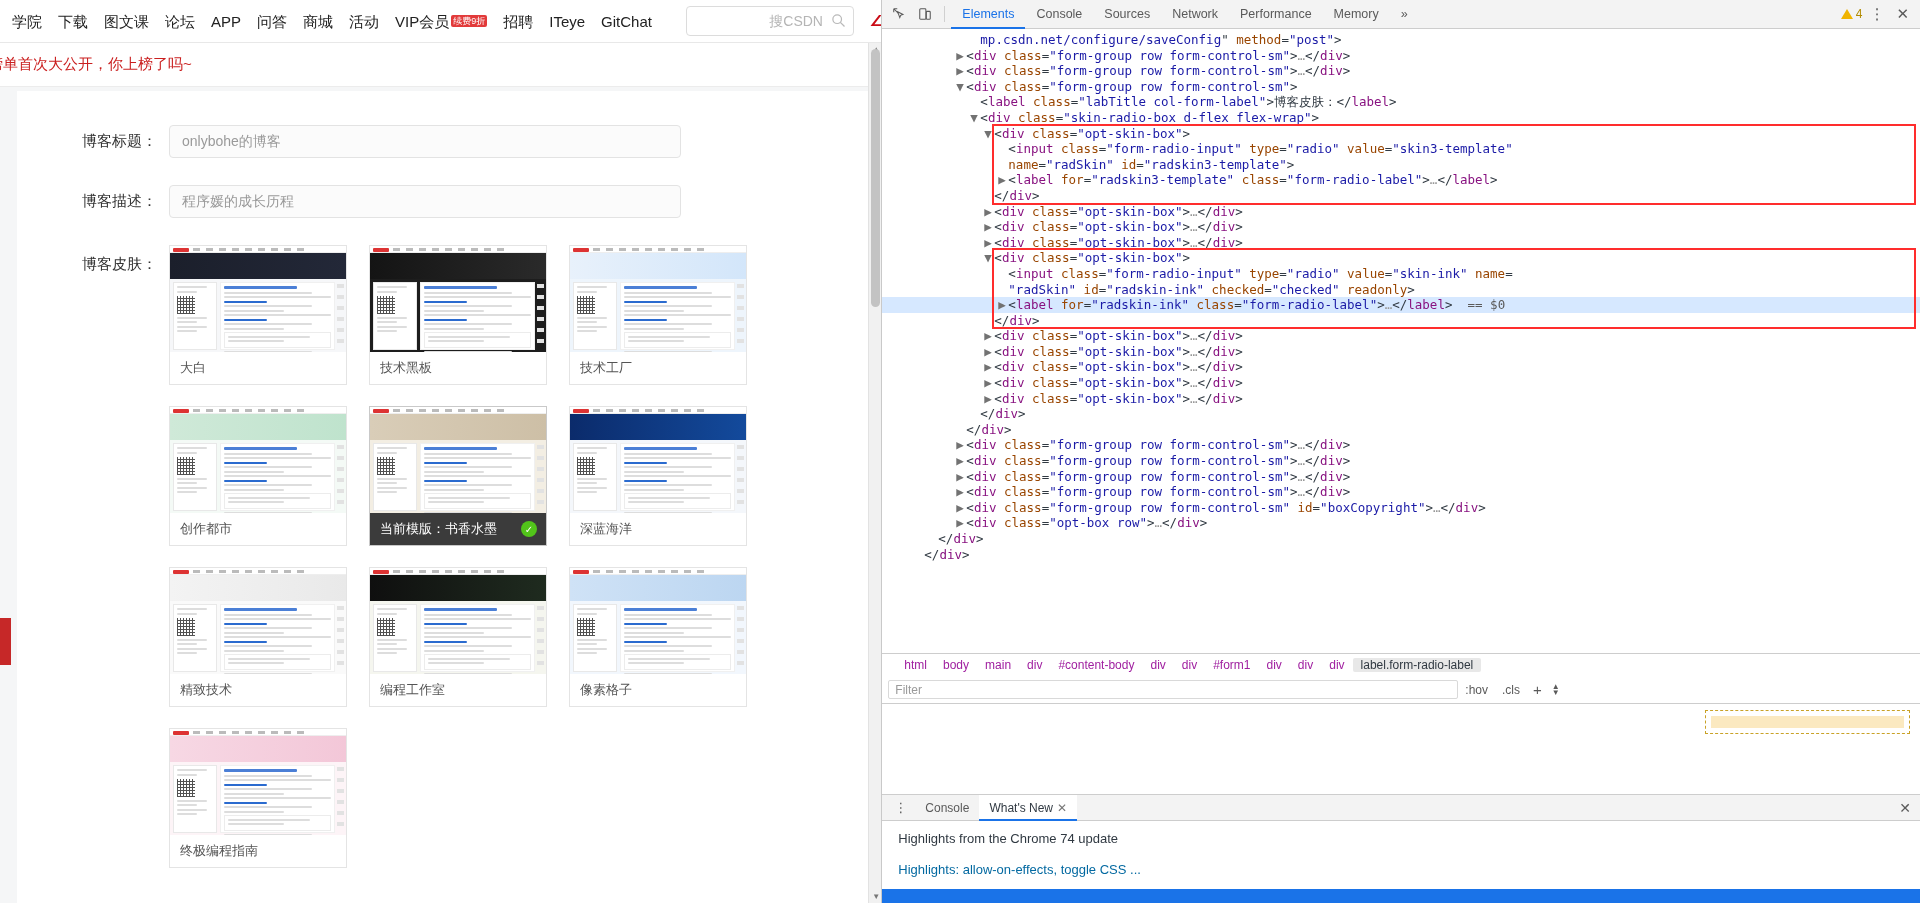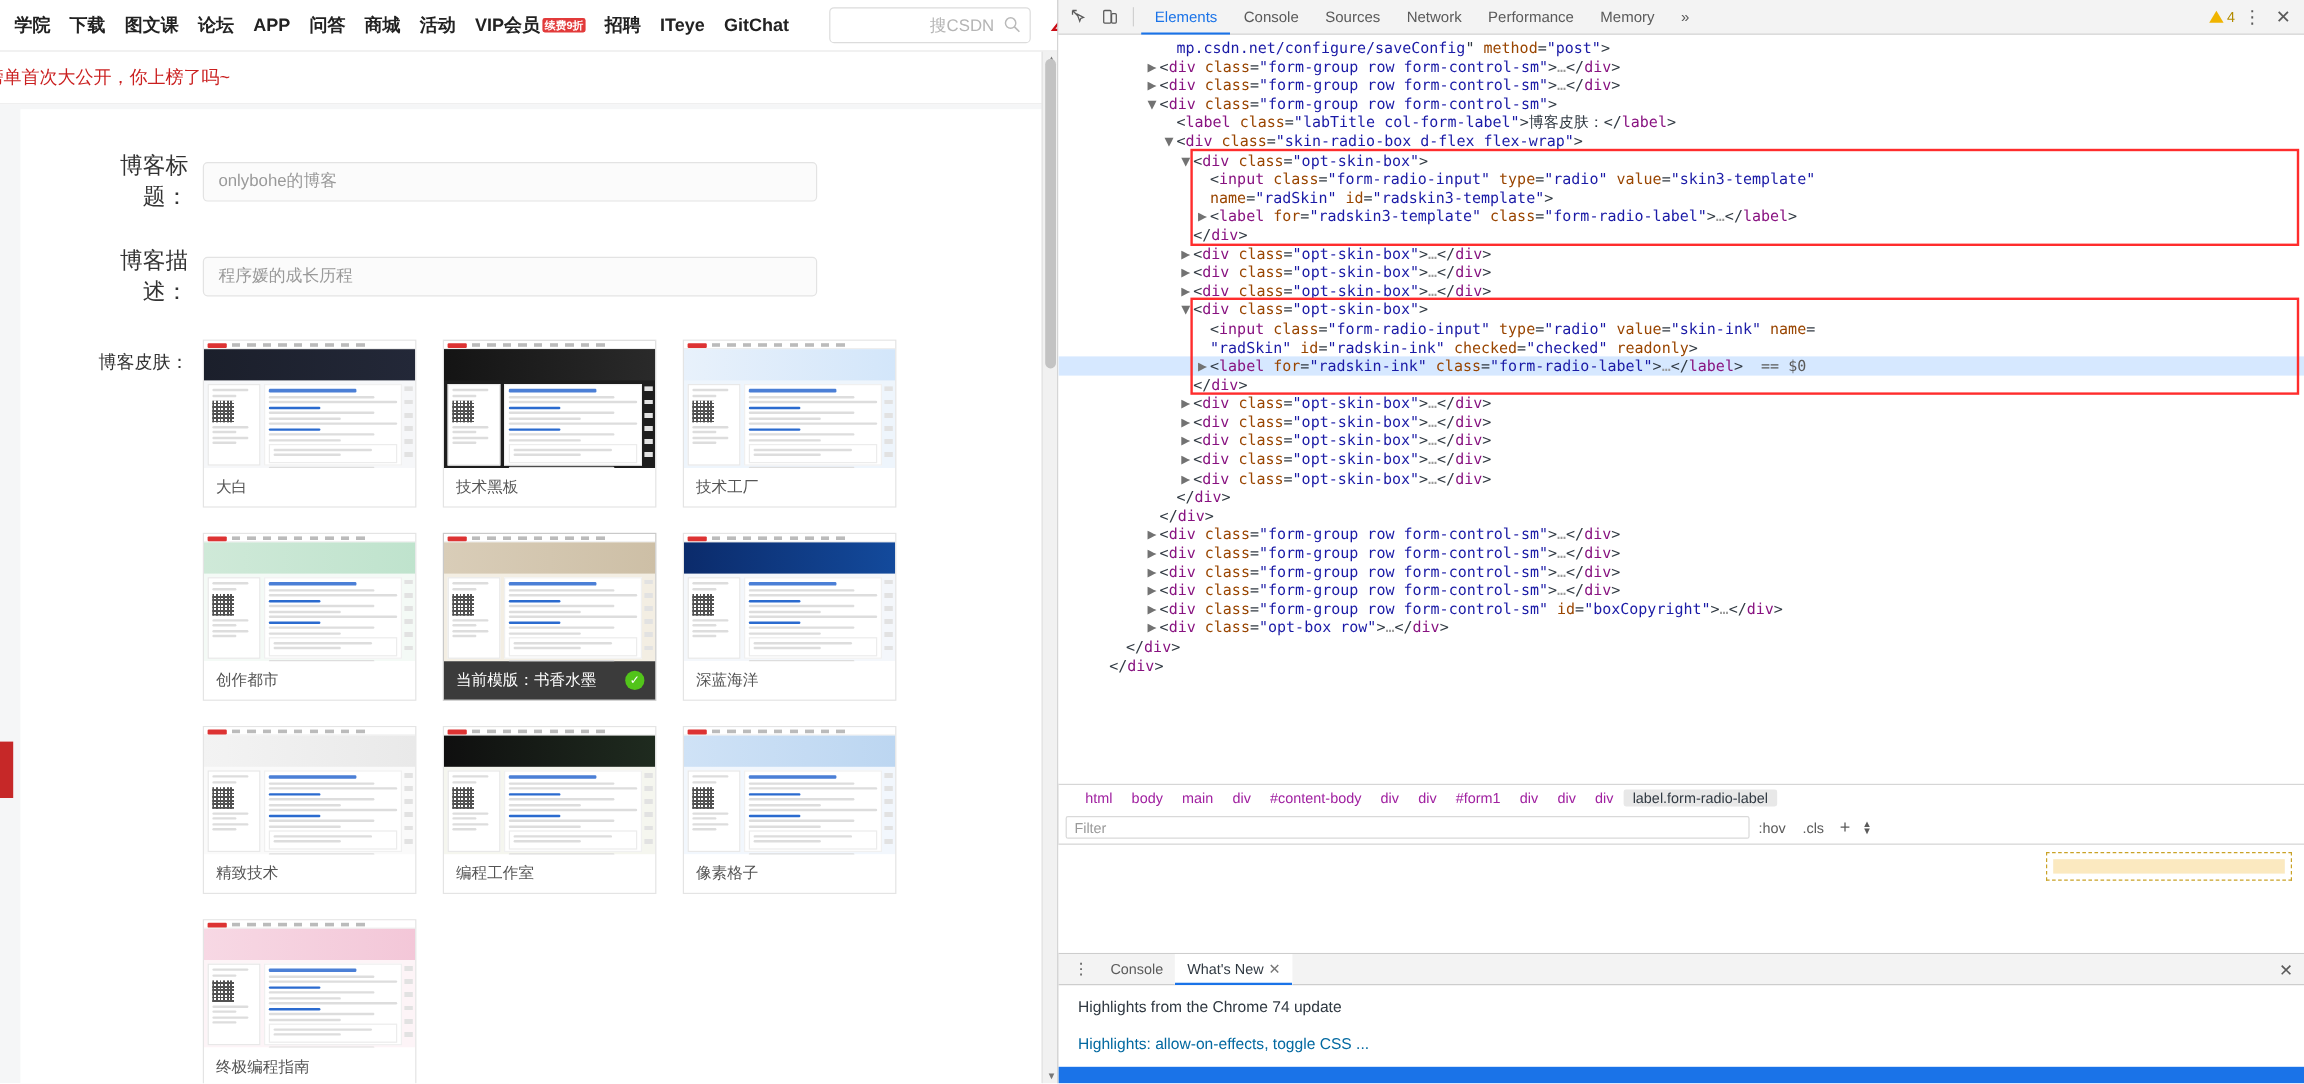--- a/index.html
+++ b/index.html
@@ -47,21 +47,21 @@
   }
   .promo-text { font-size:15px; color:#ca1f1f; margin-left:-12px; white-space:nowrap; }
 
   .page-body { background:#f5f6f7; height:calc(903px - 43px - 44px); position:relative; padding-top:4px;}
   .content-card {
     margin:0 10px 0 17px; background:#fff; min-height:100%; padding:34px 0 0 0;
     position:relative;
   }
   .form-row { display:flex; align-items:center; margin-bottom:27px; padding-left:60px; }
   .form-label {
-    width:92px; text-align:right; font-size:19px; color:#333; padding-right:12px; flex:none;
+    width:92px; text-align:right; font-size:15px; color:#333; padding-right:12px; flex:none;
   }
   .form-input {
     width:512px; height:33px; border:1px solid #e3e3e3; border-radius:4px;
     background:#fbfbfb; padding:0 12px; font-size:14px; color:#9a9a9a;
     outline:none; font-family:inherit;
   }
   .skin-row { display:flex; padding-left:60px; }
   .skin-label { width:92px; text-align:right; font-size:15px; color:#333; padding-right:12px; flex:none; padding-top:10px;}
   .skin-grid { display:flex; flex-wrap:wrap; gap:21px 22px; width:790px; }
   .skin-card {
@@ -196,21 +196,21 @@
   .blue-bar { position:absolute; left:0; right:0; bottom:0; height:14px; background:#1a73e8; }
 </style>
 </head>
 <body>
 
 <div class="screen">
 
   <div class="browser">
 
     <div class="csdn-nav">
-      <div id="nav-links" style="display:flex;align-items:center;font-weight:bold;">
+      <div id="nav-links" style="display:flex;align-items:center;">
           <div class="nav-link">
             <span>学院</span>
           </div>
           <div class="nav-link">
             <span>下载</span>
           </div>
           <div class="nav-link">
             <span>图文课</span>
           </div>
           <div class="nav-link">

